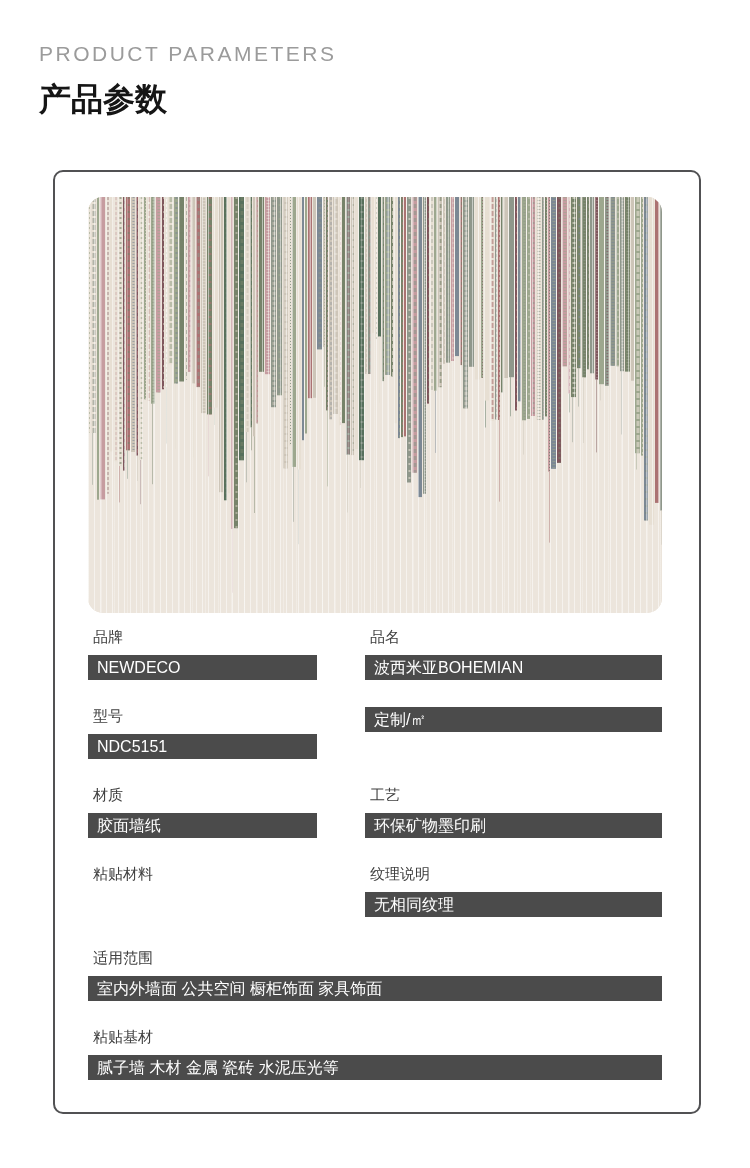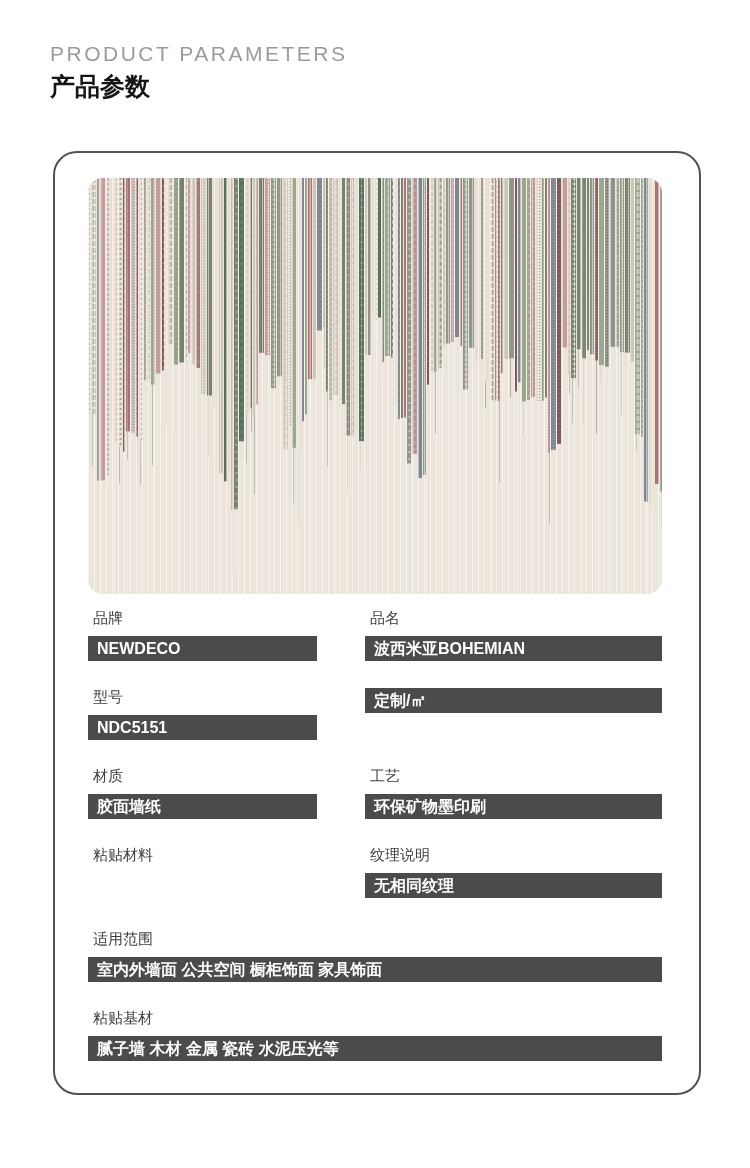--- a/index.html
+++ b/index.html
@@ -3,38 +3,38 @@
 <meta charset="utf-8">
 <style>
   * { margin: 0; padding: 0; box-sizing: border-box; }
   html, body { background: #ffffff; }
   body {
     width: 750px;
     height: 1168px;
     font-family: "Liberation Sans", "DejaVu Sans", sans-serif;
     overflow: hidden;
   }
-  .header { padding: 42px 0 0 50px; }
+  .header { padding: 42px 0 0 39px; }
   .header-en {
     font-size: 21px;
     letter-spacing: 2.5px;
     color: var(--heading-gray, #9b9b9b);
     font-weight: 400;
   }
   .header-zh {
-    margin-top: 4px;
-    font-size: 25px;
+    margin-top: 12px;
+    font-size: 32px;
     font-weight: 700;
     color: #151515;
   }
   .panel {
     margin: 48px 49px 0 53px;
     width: 648px;
     border: 2px solid var(--border-c, #515153);
-    border-radius: 24px;
+    border-radius: 10px;
     padding: 25px 35px 32px 33px;
   }
   .image-wrap {
     position: relative;
     width: 574px;
     height: 416px;
     border-radius: 15px;
     overflow: hidden;
     background: var(--img-bg, #ece5dc);
   }
@@ -65,21 +65,21 @@
     padding-left: 5px;
     margin-bottom: 8px;
   }
   .param-bar {
     background: var(--bar-bg, #4b4b4b);
     color: var(--bar-text, #ffffff);
     height: 25px;
     line-height: 25px;
     padding-left: 9px;
     font-size: 16px;
-    font-weight: 700;
+    font-weight: 400;
     white-space: nowrap;
     overflow: hidden;
   }
 </style>
 </head>
 <body>
 
 <div class="page">
 
   <div class="header">

